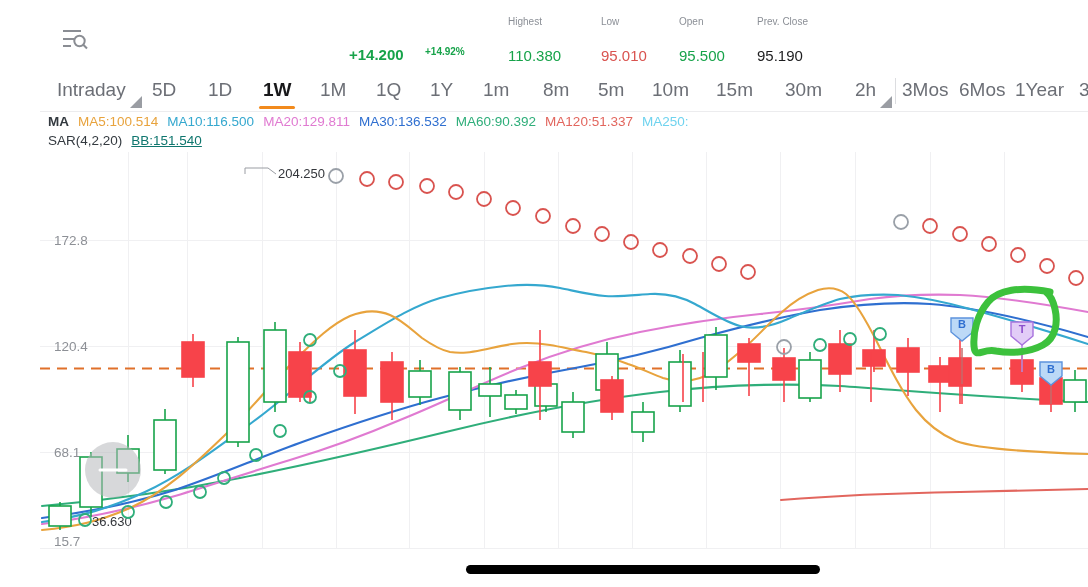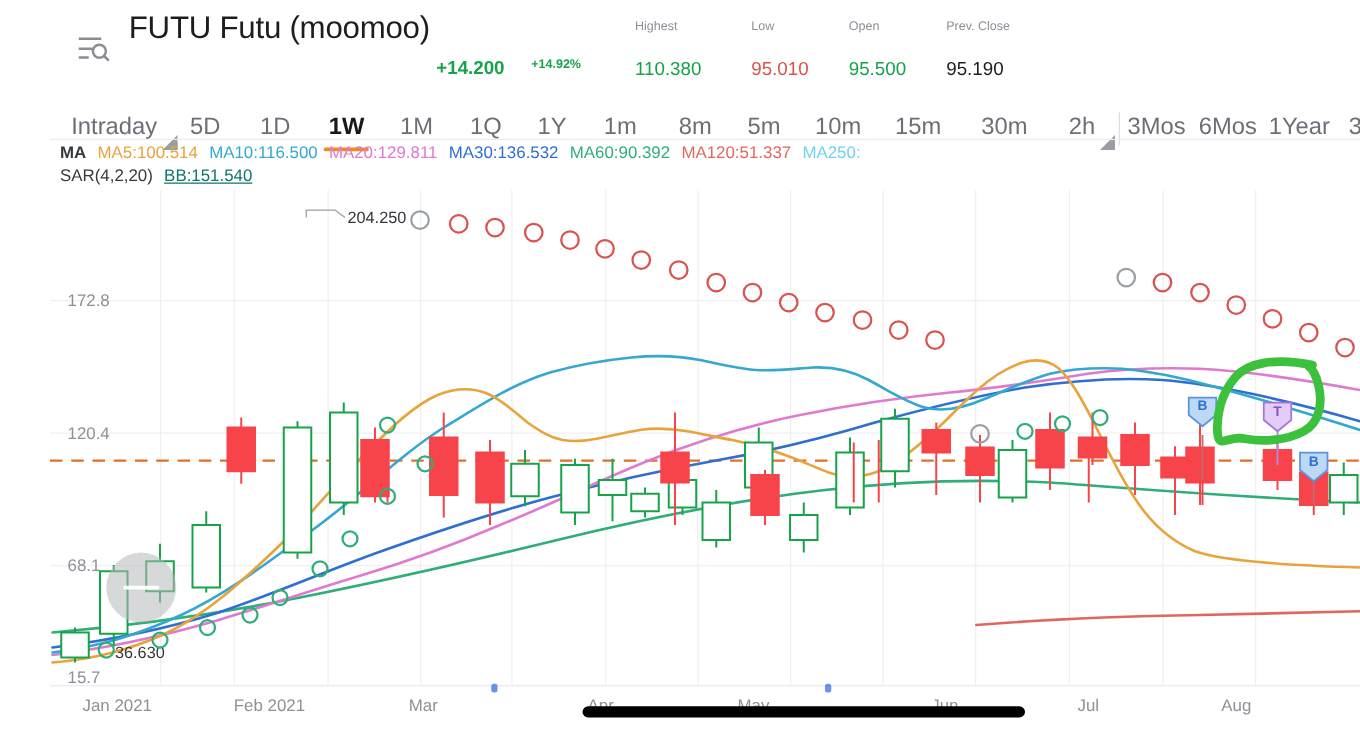--- a/index.html
+++ b/index.html
@@ -36,21 +36,21 @@
     font-size:10px;font-weight:700;color:#17a34a;white-space:nowrap;
   }
   .stat{position:absolute;top:0;}
   .stat .lbl{font-size:10px;color:#8b8f96;font-weight:400;white-space:nowrap;position:absolute;top:16px;left:0;}
   .stat .val{font-size:15px;font-weight:400;white-space:nowrap;position:absolute;top:47px;left:0;}
   .val-up{color:#17a34a;}
   .val-down{color:#d9534f;}
   .val-flat{color:#1d1d1f;}
 
   
-  .tabs{position:absolute;left:0;top:82px;width:1000px;height:42px;}
+  .tabs{position:absolute;left:0;top:70px;width:1000px;height:42px;}
   .tabs-rule{position:absolute;left:40px;top:111px;width:1048px;height:1px;background:#ececee;}
   .tab{
     position:absolute;top:0;height:42px;line-height:40px;
     font-size:19px;color:#6c6f76;white-space:nowrap;cursor:pointer;
   }
   .tab.active{color:#18181a;font-weight:700;}
   .tab .under{
     position:absolute;left:50%;transform:translateX(-50%);
     bottom:3px;width:36px;height:3px;border-radius:2px;background:#f28a1c;
   }
@@ -97,21 +97,20 @@
     <div class="menu-icon">
       <svg width="36" height="30" viewBox="0 0 36 30">
         <line x1="8" y1="9" x2="26" y2="9" stroke="#8a8d93" stroke-width="2"></line>
         <line x1="8" y1="17" x2="19" y2="17" stroke="#8a8d93" stroke-width="2"></line>
         <line x1="8" y1="24" x2="16" y2="24" stroke="#8a8d93" stroke-width="2"></line>
         <circle cx="24.5" cy="19" r="5.2" fill="none" stroke="#8a8d93" stroke-width="2"></circle>
         <line x1="28.3" y1="22.8" x2="32" y2="26.5" stroke="#8a8d93" stroke-width="2"></line>
       </svg>
     </div>
 
-    <div class="ticker-title">FUTU Futu (moomoo)</div>
     <div class="chg-abs">+14.200</div>
     <div class="chg-pct">+14.92%</div>
 
     <div class="stat" style="left:508px">
       <div class="lbl">Highest</div>
       <div class="val val-up">110.380</div>
     </div>
     <div class="stat" style="left:601px">
       <div class="lbl">Low</div>
       <div class="val val-down">95.010</div>
@@ -367,33 +366,16 @@
                C1056,186 1058,170 1055,157 C1053,148 1050,143 1046,140" fill="none" stroke="#3cc13c" stroke-width="7" stroke-linecap="round" stroke-linejoin="round"></path>
 
       <g>
         <circle cx="113" cy="318" r="28" fill="#b6b8bb" opacity="0.55"></circle>
         <line x1="100" y1="318" x2="126" y2="318" stroke="#ffffff" stroke-width="3" stroke-linecap="round"></line>
       </g>
 
     </svg>
   </div>
 
-  <div class="xaxis">
-    <div class="xaxis-rule"></div>
-    <svg width="1088" height="39" viewBox="0 0 1088 39">
-      <g id="xlabels">
-          <text class="xlabel" x="66" y="21">Jan 2021</text>
-          <text class="xlabel" x="187" y="21">Feb 2021</text>
-          <text class="xlabel" x="327" y="21">Mar</text>
-          <text class="xlabel" x="470" y="21">Apr</text>
-          <text class="xlabel" x="590" y="21">May</text>
-          <text class="xlabel" x="745" y="21">Jun</text>
-          <text class="xlabel" x="862" y="21">Jul</text>
-          <text class="xlabel" x="977" y="21">Aug</text>
-        </g>
-    </svg>
-    <div class="scroll-dot" style="left:393px;top:-1px"></div>
-    <div class="scroll-dot" style="left:660px;top:-1px"></div>
-  </div>
 
   <div class="home-indicator"></div>
 
 </div>
 
 </body></html>

